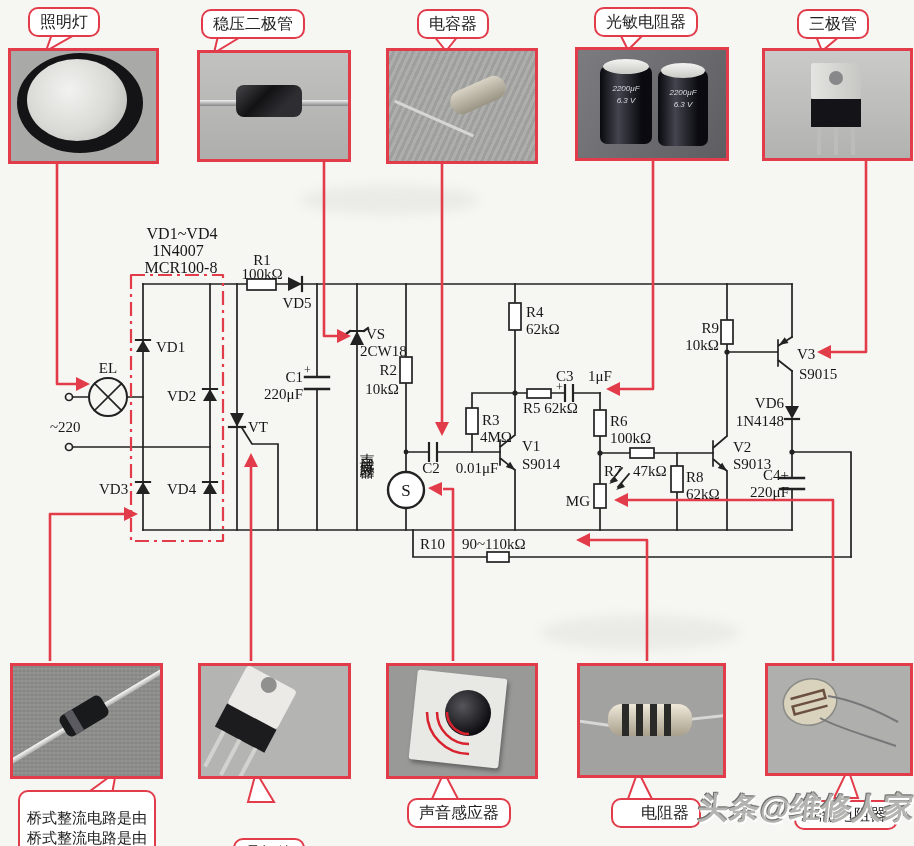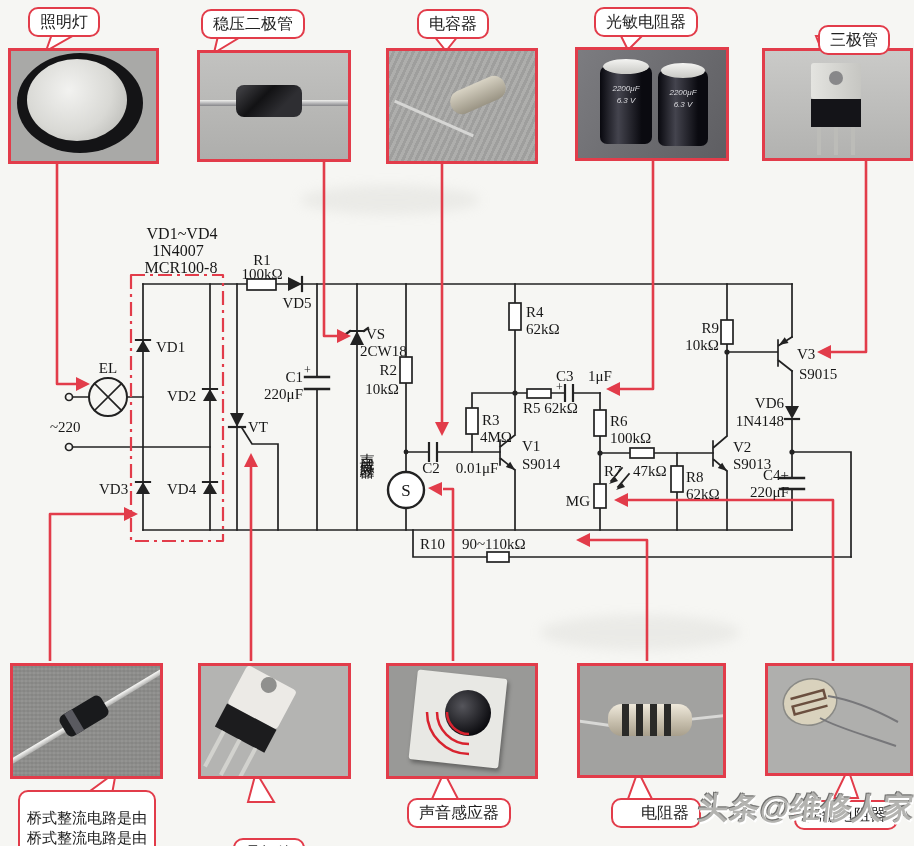--- a/index.html
+++ b/index.html
@@ -325,21 +325,21 @@
       <ellipse cx="42" cy="36" rx="27" ry="23" fill="#d9d2bd" stroke="#8a8a86" stroke-width="1.5" transform="rotate(-15 42 36)"></ellipse>
       <path d="M24,28 H58 V36 H24 V44 H58" stroke="#6b4f3f" stroke-width="2.5" fill="none" transform="rotate(-15 42 36)"></path>
       <path d="M52,52 C70,62 100,70 128,80 M60,30 C85,34 108,44 130,56" stroke="#77777a" stroke-width="2" fill="none"></path>
     </svg>
   </div>
 
   <div class="bubble" style="left:28px;top:7px;">照明灯</div>
   <div class="bubble" style="left:201px;top:9px;">稳压二极管</div>
   <div class="bubble" style="left:417px;top:9px;">电容器</div>
   <div class="bubble" style="left:594px;top:7px;">光敏电阻器</div>
-  <div class="bubble" style="left:818px;top:9px;margin-top:16px;">三极管</div>
+  <div class="bubble" style="left:797px;top:9px;">三极管</div>
 
   <div class="bubble small" style="left:18px;top:790px;">
     <div>桥式整流电路是由</div>
     <div>桥式整流电路是由</div>
   </div>
   <div class="bubble" style="left:233px;top:801px;margin-top:37px;">晶闸管</div>
   <div class="bubble" style="left:407px;top:798px;">声音感应器</div>
   <div class="bubble" style="left:611px;top:798px;padding-left:28px;">电阻器</div>
   <div class="bubble" style="left:794px;top:800px;">光敏电阻器</div>
 

